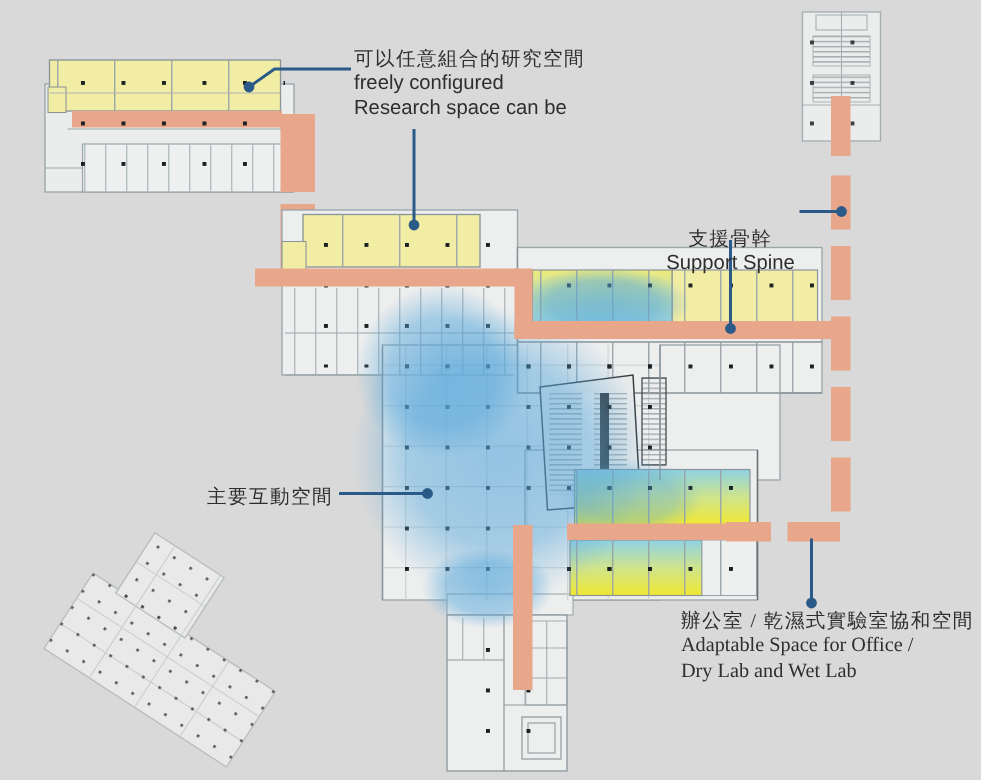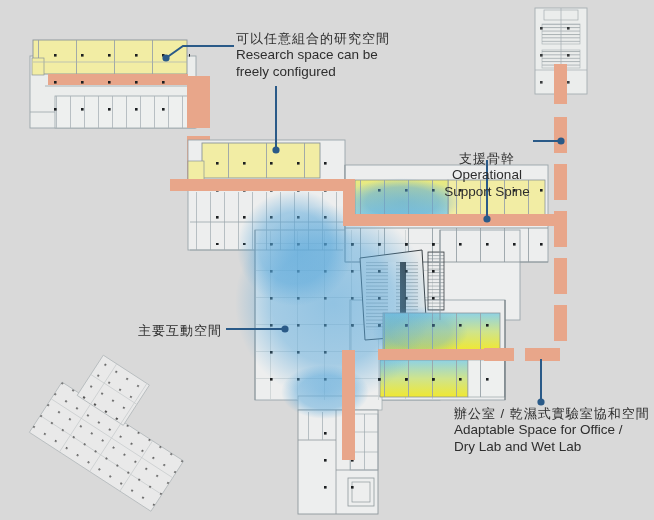--- a/index.html
+++ b/index.html
@@ -182,33 +182,32 @@
     <circle cx="276" cy="150" r="3.6"></circle>
     <circle cx="561" cy="141" r="3.6"></circle>
     <circle cx="487" cy="219" r="3.6"></circle>
     <circle cx="285" cy="329" r="3.6"></circle>
     <circle cx="541" cy="402" r="3.6"></circle>
   </g>
 </svg>
 
   <div class="ann ann-left" style="left:236px;top:30px;">
     <div class="zh">可以任意組合的研究空間</div>
+    <div class="en">freely configured</div>
     <div class="en">Research space can be</div>
-    <div class="en">freely configured</div>
   </div>
 
   <div class="ann ann-center" style="left:430px;top:102px;width:114px;">
     <div class="zh">支援骨幹</div>
-    <div class="en">Operational</div>
     <div class="en">Support Spine</div>
   </div>
 
   <div class="ann ann-right" style="left:56px;top:322px;width:166px;">
     <div class="zh">主要互動空間</div>
   </div>
 
-  <div class="ann ann-left" style="left:454px;top:405px;">
+  <div class="ann ann-left" style="left:454px;top:405px;font-family:Liberation Serif, serif;">
     <div class="zh">辦公室 / 乾濕式實驗室協和空間</div>
     <div class="en">Adaptable Space for Office /</div>
     <div class="en">Dry Lab and Wet Lab</div>
   </div>
 
 </div>
 
 </body></html>

